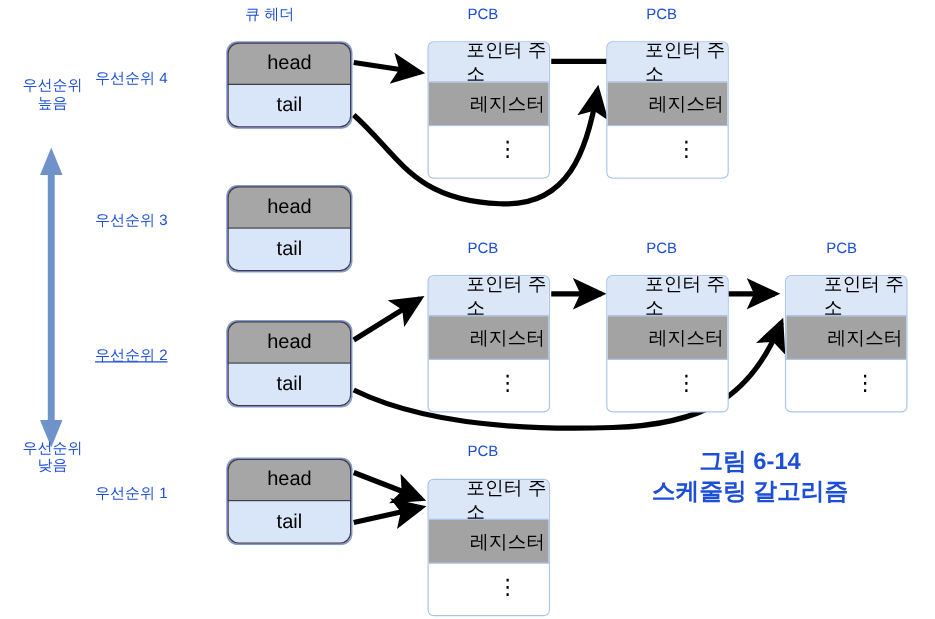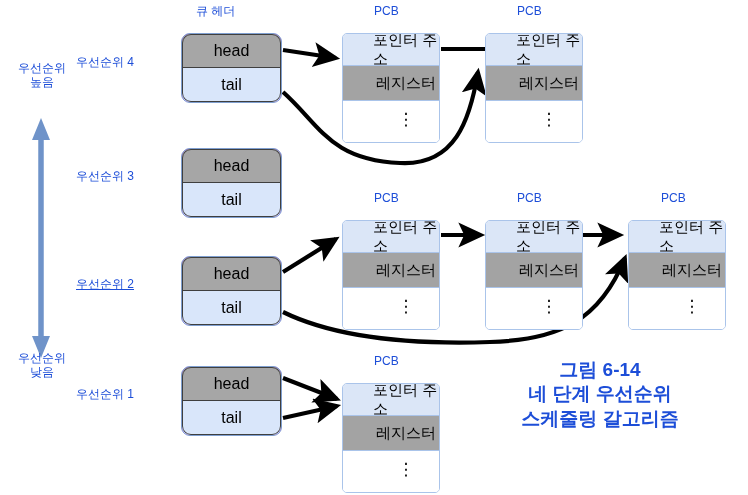--- a/index.html
+++ b/index.html
@@ -240,17 +240,16 @@
   <div class="pcb" style="left:342px; top:383px;">
     <div class="pcb-row pcb-row1">포인터 주소</div>
     <div class="pcb-row pcb-row2">레지스터</div>
     <div class="pcb-row pcb-row3">
         <span class="dots">⋮</span>
       </div>
   </div>
 
   <div class="caption" style="left:470px; top:358px; width:260px;">
     <div>그림 6-14</div>
-    <div>네 단계 우선순위</div>
     <div>스케줄링 갈고리즘</div>
   </div>
 
 </div>
 
 </body></html>

